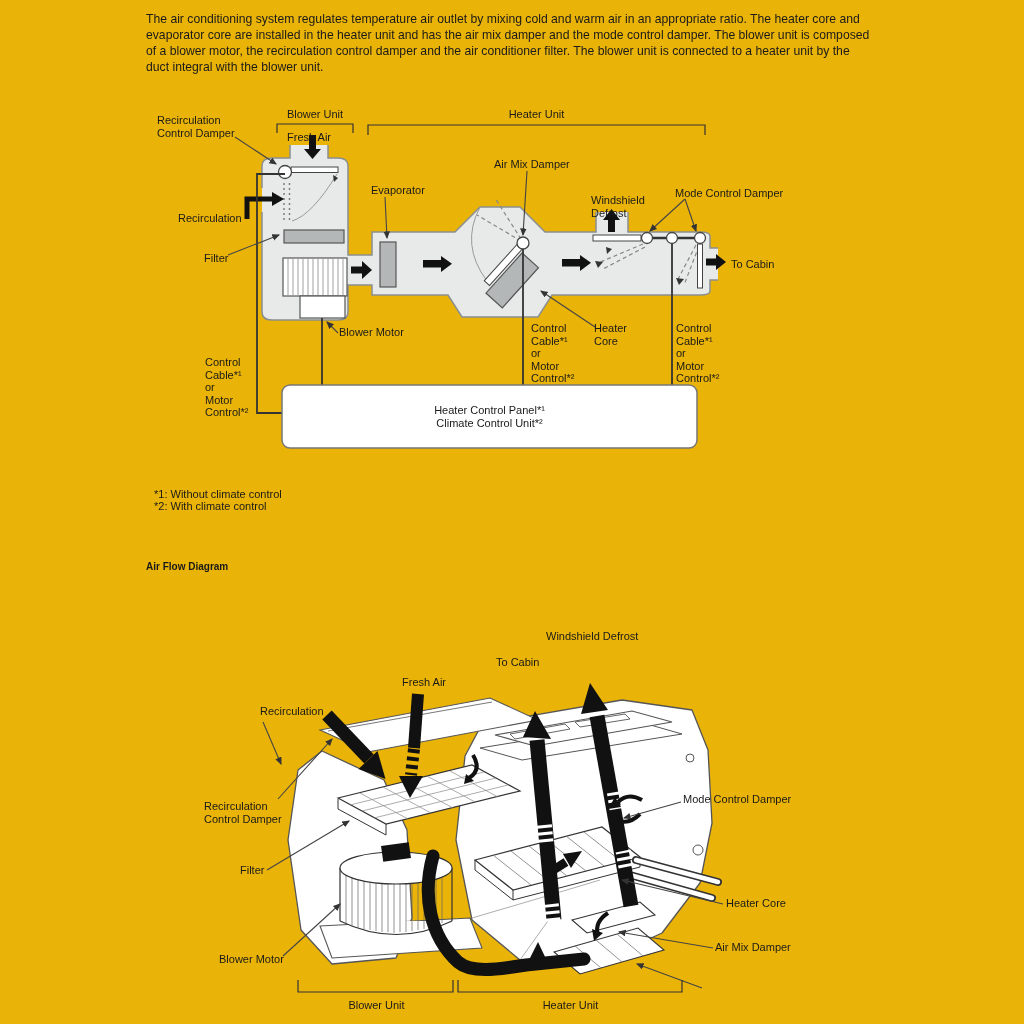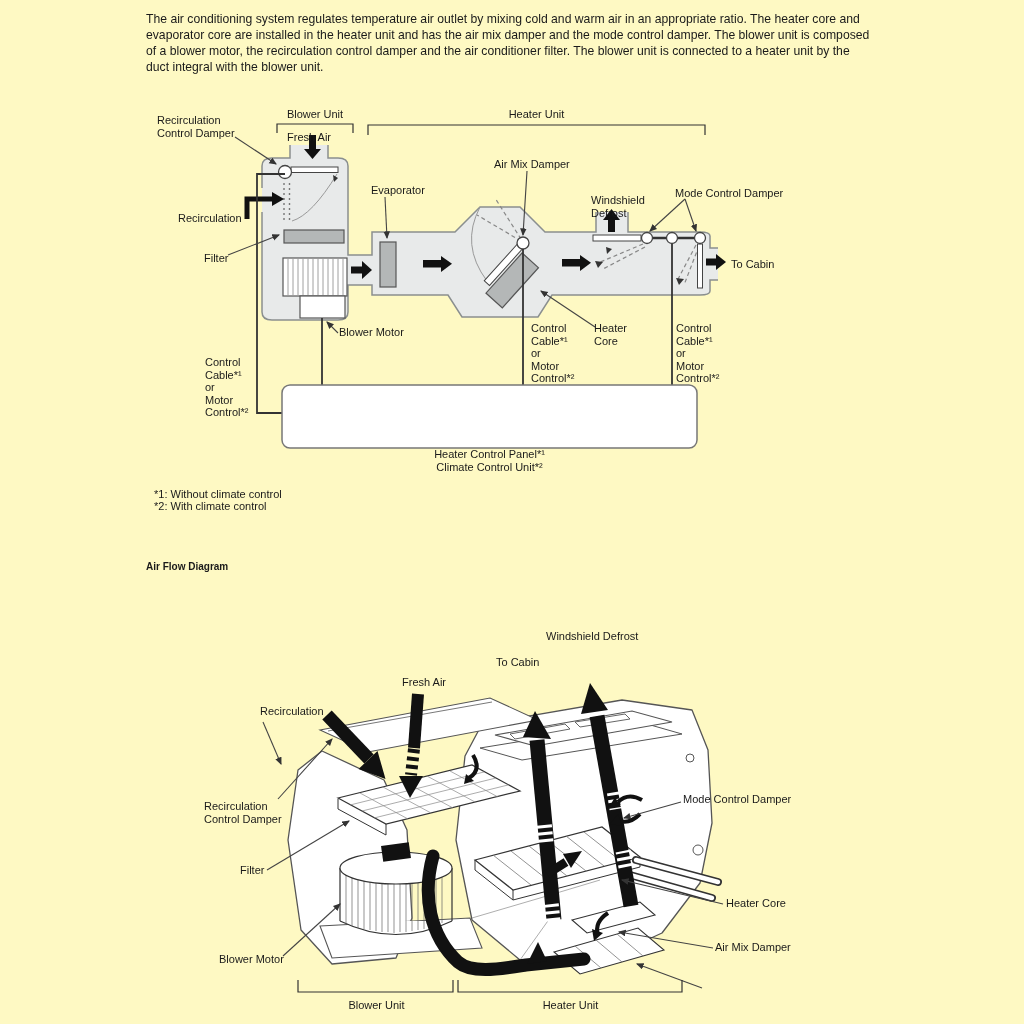--- a/index.html
+++ b/index.html
@@ -1,16 +1,16 @@
 <!DOCTYPE html>
 <html><head>
 <meta charset="utf-8">
 <style>
   html,body{margin:0;padding:0;background:#fff;}
-  .page{position:relative;width:1024px;height:1024px;background:#fef9c3;overflow:hidden;
+  .page{position:relative;width:1024px;height:1024px;background:#eab308;overflow:hidden;
         font-family:"Liberation Sans","DejaVu Sans",sans-serif;color:#1a1a1a;}
   .para{position:absolute;font-size:12.2px;line-height:16px;}
   .lbl{position:absolute;font-size:11px;line-height:12.5px;white-space:pre-line;color:#1a1a1a;}
   .lbl.c{text-align:center;}
   .heading{position:absolute;font-size:10px;font-weight:bold;}
   .note{position:absolute;font-size:12.2px;}
   .foot{position:absolute;font-size:11px;line-height:12.5px;}
   svg{position:absolute;overflow:visible;}
 </style>
 </head>
@@ -143,21 +143,21 @@
 or
 Motor
 Control*²</div>
   <div class="lbl" style="left:594px;top:322px;">Heater
 Core</div>
   <div class="lbl" style="left:676px;top:322px;">Control
 Cable*¹
 or
 Motor
 Control*²</div>
-  <div class="lbl c" style="left:282px;top:404px;width:415px;margin-top:44px;">Heater Control Panel*¹
+  <div class="lbl c" style="left:282px;top:404px;width:415px;">Heater Control Panel*¹
 Climate Control Unit*²</div>
 
   <div class="foot" style="left:154px;top:488px;">*1: Without climate control</div>
   <div class="foot" style="left:154px;top:500px;">*2: With climate control</div>
 
   <div class="heading" style="left:146px;top:561px;">Air Flow Diagram</div>
 
   <svg style="left:170px;top:618px;" width="850" height="400" viewBox="0 0 850 400">
     <defs>
       <marker id="ah2" markerWidth="8" markerHeight="8" refX="6" refY="3" orient="auto">

